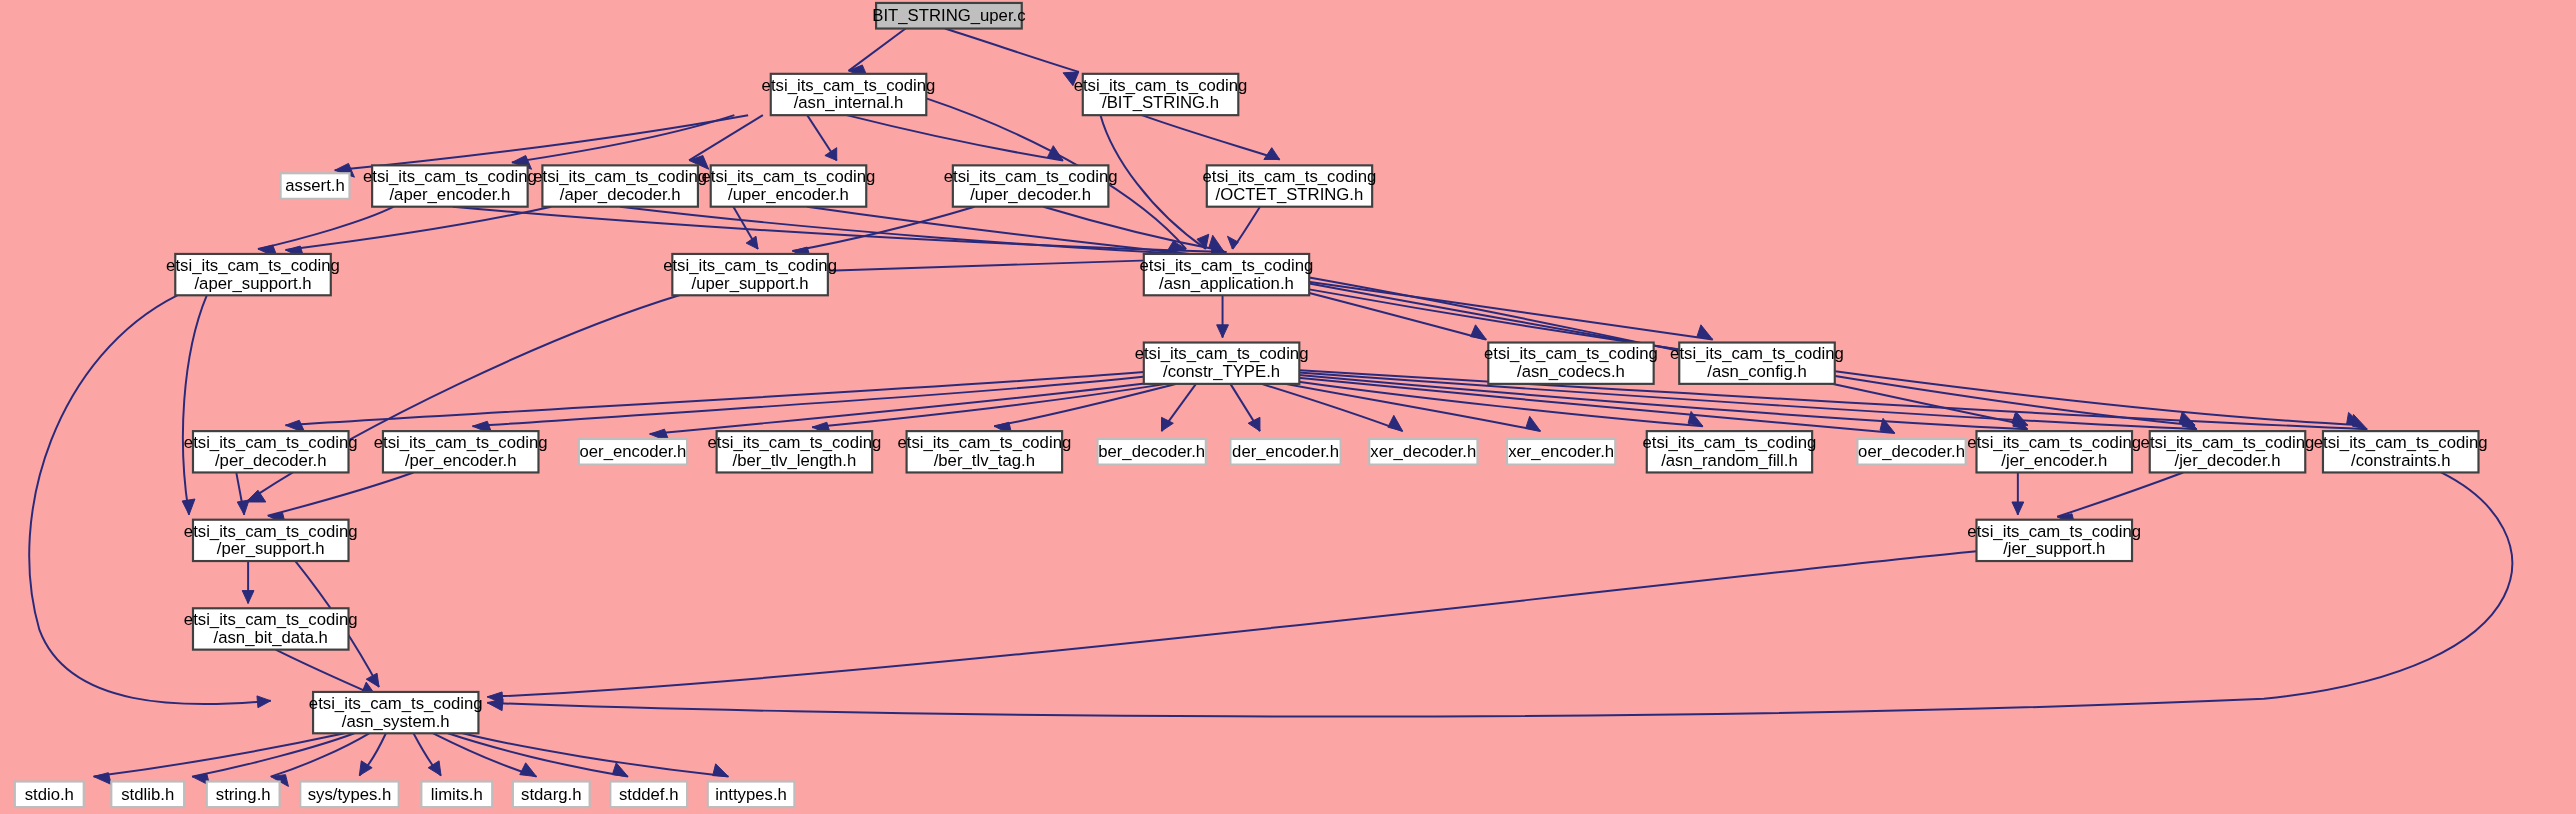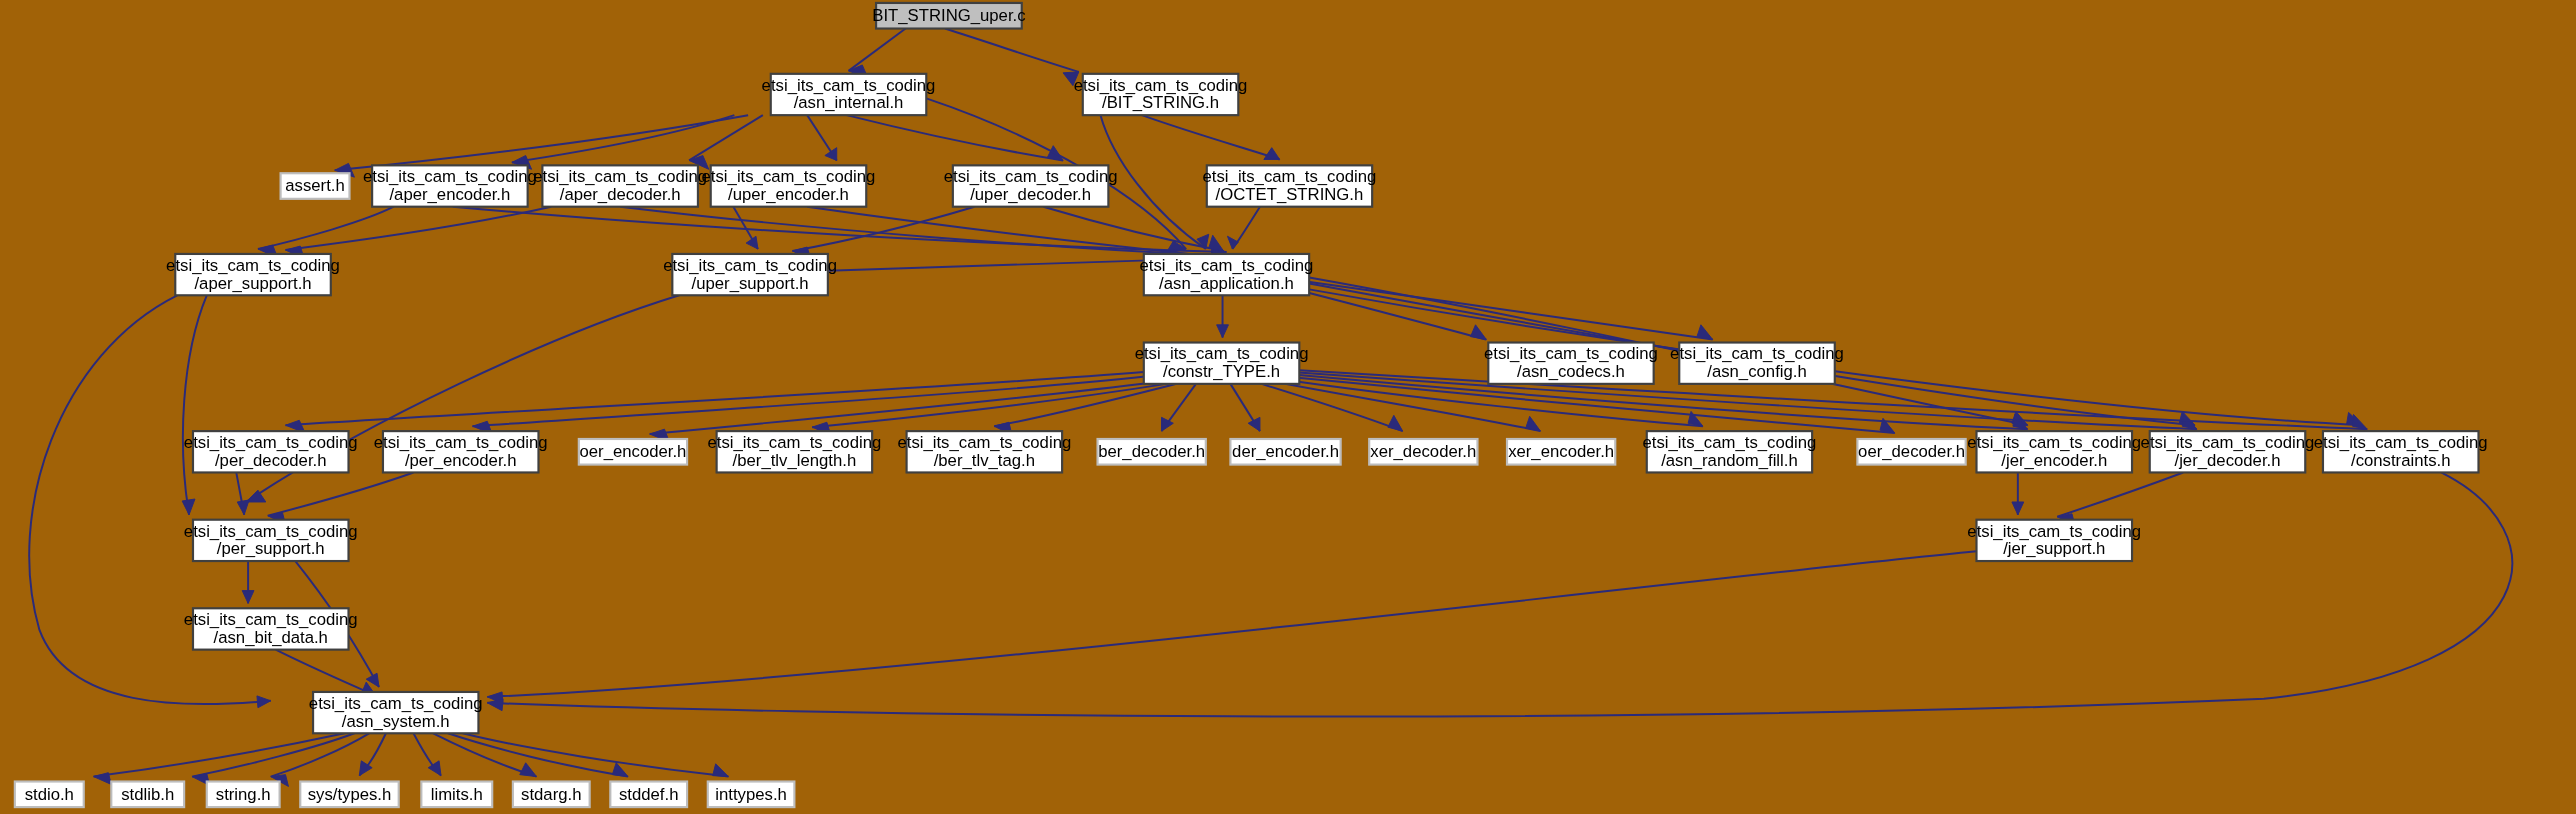--- a/index.html
+++ b/index.html
@@ -5,21 +5,21 @@
 <style>
   html, body {
     margin: 0;
     padding: 0;
     background: #ffffff;
   }
   #graph-root {
     position: relative;
     width: 2576px;
     height: 814px;
-    background: #a16207;
+    background: #fca5a5;
     font-family: "Liberation Sans", sans-serif;
   }
   svg#graph-svg {
     position: absolute;
     top: 0; left: 0;
     width: 2576px;
     height: 814px;
     display: block;
   }
   .edge-path {

